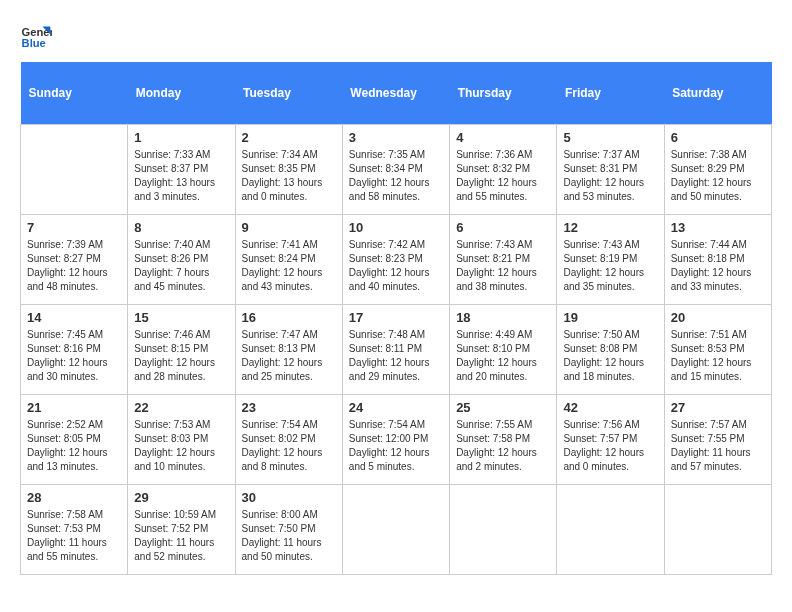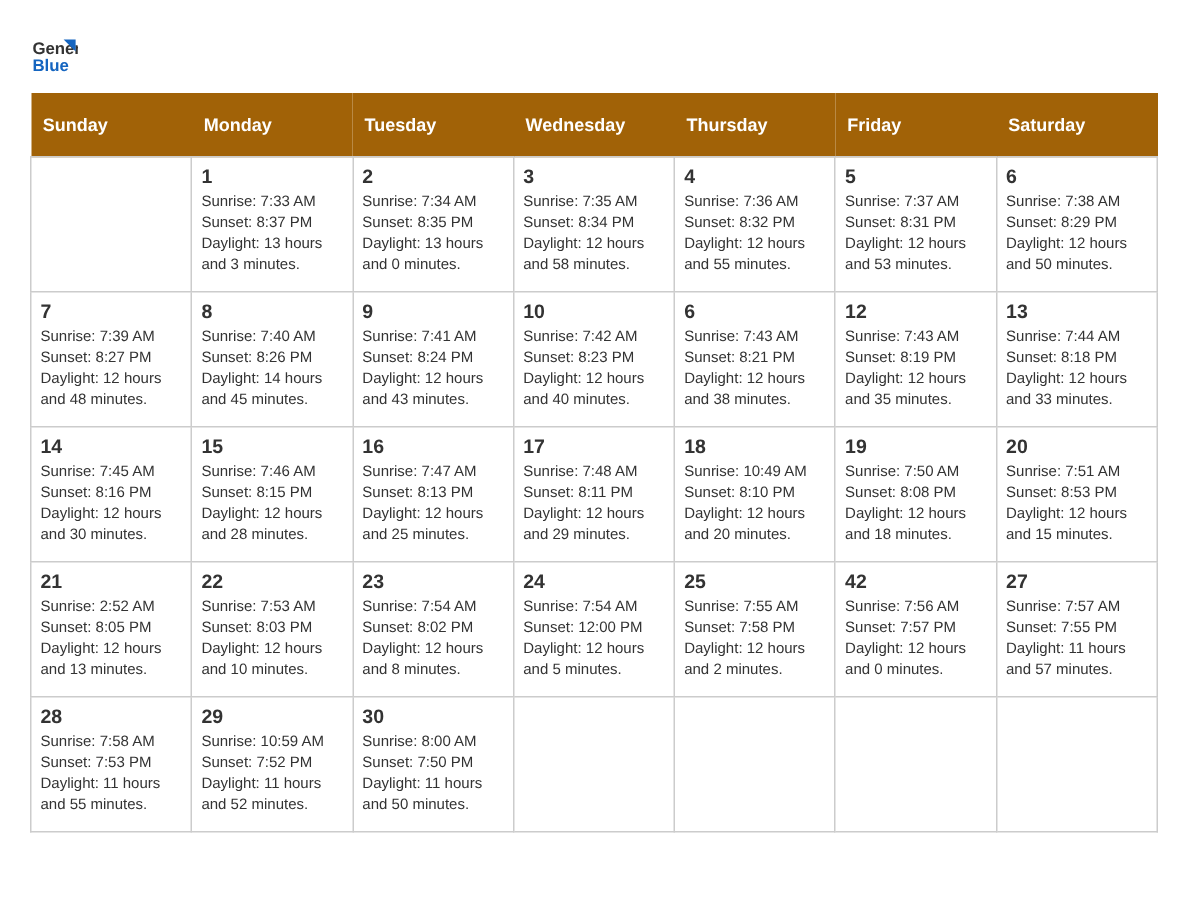--- a/index.html
+++ b/index.html
@@ -36,24 +36,24 @@
     .subtitle {
       font-size: 14px;
       color: #555;
     }
     table {
       width: 100%;
       border-collapse: collapse;
       font-size: 11px;
     }
     thead tr th {
-      background-color: #a16207;
+      background-color: #3b82f6;
       color: white;
       text-align: left;
-      padding: 14px 8px;
+      padding: 24px 8px;
       font-size: 12px;
       font-weight: bold;
     }
     tbody tr td {
       border: 1px solid #ccc;
       vertical-align: top;
       padding: 5px 6px;
       height: 90px;
       width: 107px;
     }
@@ -136,21 +136,21 @@
           <div class="day-info"><span>Sunrise: 7:38 AM</span><br><span>Sunset: 8:29 PM</span><br><span>Daylight: 12 hours and 50 minutes.</span></div>
         </td>
       </tr>
       <tr class="week-row">
         <td>
           <span class="day-number">7</span>
           <div class="day-info"><span>Sunrise: 7:39 AM</span><br><span>Sunset: 8:27 PM</span><br><span>Daylight: 12 hours and 48 minutes.</span></div>
         </td>
         <td>
           <span class="day-number">8</span>
-          <div class="day-info"><span>Sunrise: 7:40 AM</span><br><span>Sunset: 8:26 PM</span><br><span>Daylight: 14 hours and 45 minutes.</span></div>
+          <div class="day-info"><span>Sunrise: 7:40 AM</span><br><span>Sunset: 8:26 PM</span><br><span>Daylight: 7 hours and 45 minutes.</span></div>
         </td>
         <td>
           <span class="day-number">9</span>
           <div class="day-info"><span>Sunrise: 7:41 AM</span><br><span>Sunset: 8:24 PM</span><br><span>Daylight: 12 hours and 43 minutes.</span></div>
         </td>
         <td>
           <span class="day-number">10</span>
           <div class="day-info"><span>Sunrise: 7:42 AM</span><br><span>Sunset: 8:23 PM</span><br><span>Daylight: 12 hours and 40 minutes.</span></div>
         </td>
         <td>
@@ -178,21 +178,21 @@
         <td>
           <span class="day-number">16</span>
           <div class="day-info"><span>Sunrise: 7:47 AM</span><br><span>Sunset: 8:13 PM</span><br><span>Daylight: 12 hours and 25 minutes.</span></div>
         </td>
         <td>
           <span class="day-number">17</span>
           <div class="day-info"><span>Sunrise: 7:48 AM</span><br><span>Sunset: 8:11 PM</span><br><span>Daylight: 12 hours and 29 minutes.</span></div>
         </td>
         <td>
           <span class="day-number">18</span>
-          <div class="day-info"><span>Sunrise: 10:49 AM</span><br><span>Sunset: 8:10 PM</span><br><span>Daylight: 12 hours and 20 minutes.</span></div>
+          <div class="day-info"><span>Sunrise: 4:49 AM</span><br><span>Sunset: 8:10 PM</span><br><span>Daylight: 12 hours and 20 minutes.</span></div>
         </td>
         <td>
           <span class="day-number">19</span>
           <div class="day-info"><span>Sunrise: 7:50 AM</span><br><span>Sunset: 8:08 PM</span><br><span>Daylight: 12 hours and 18 minutes.</span></div>
         </td>
         <td>
           <span class="day-number">20</span>
           <div class="day-info"><span>Sunrise: 7:51 AM</span><br><span>Sunset: 8:53 PM</span><br><span>Daylight: 12 hours and 15 minutes.</span></div>
         </td>
       </tr>

